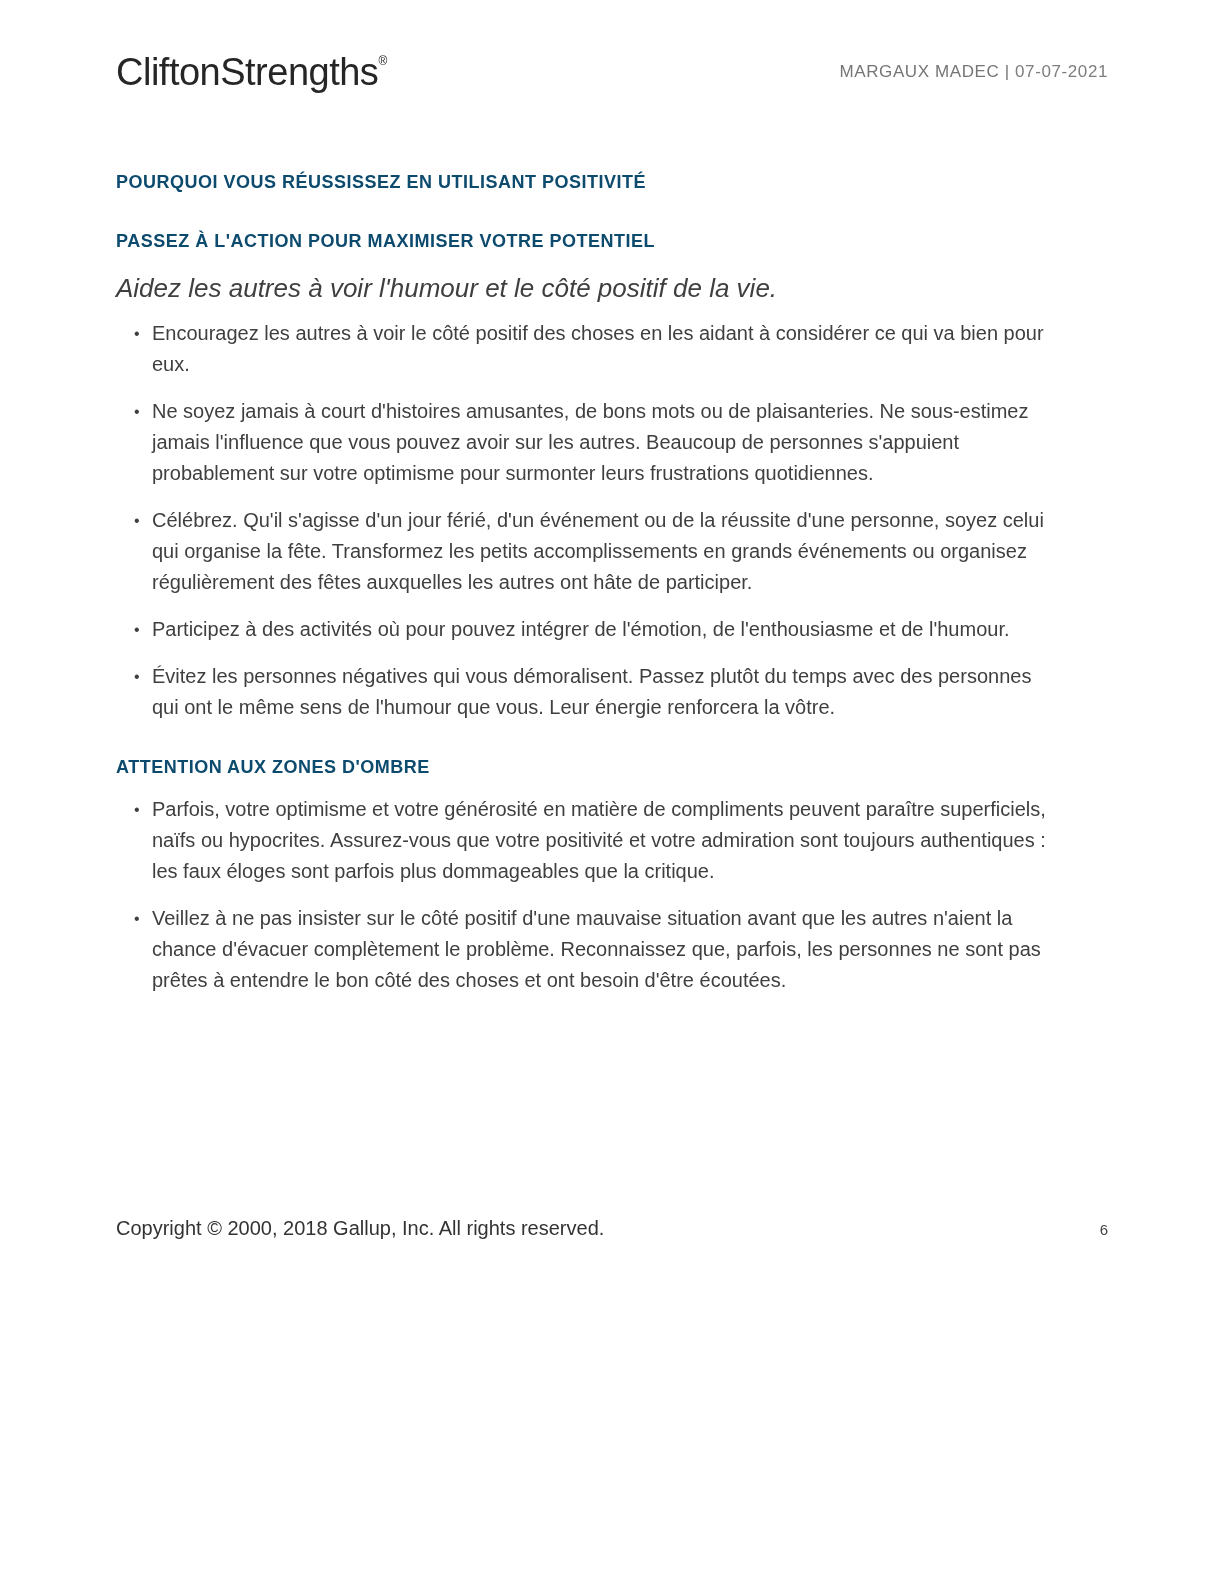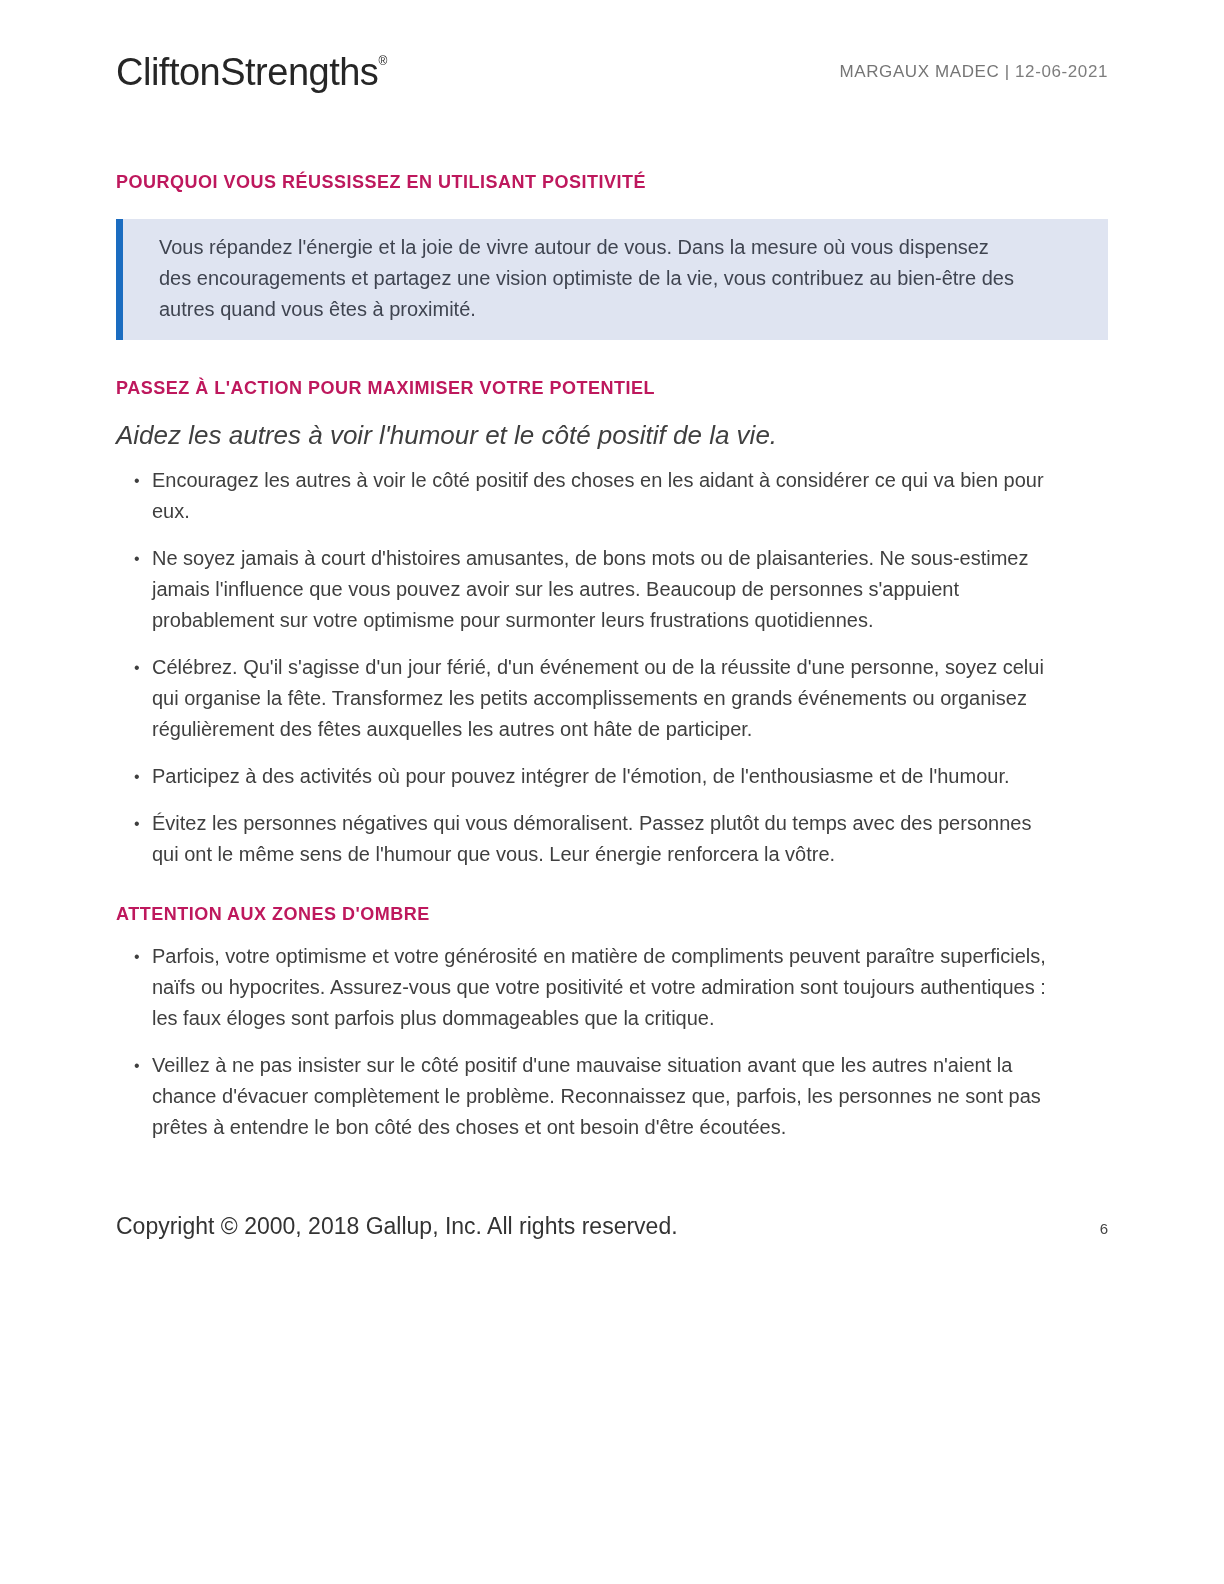--- a/index.html
+++ b/index.html
@@ -52,21 +52,21 @@
   }
   .header-right .date {
     font-weight: 400;
     color: #7d7d7d;
   }
 
   
   .section-heading {
     font-size: 18px;
     font-weight: 700;
-    color: #be185d;
+    color: #0c4a6e;
     letter-spacing: 0.5px;
     margin: 0;
   }
   .heading-why      { margin-top: 72px; }
   .heading-action   { margin-top: 38px; }
   .heading-blind    { margin-top: 34px; }
 
   
   .callout {
     margin-top: 26px;
@@ -118,44 +118,41 @@
   .footer {
     position: absolute;
     left: 116px;
     right: 116px;
     bottom: 44px;
     display: flex;
     justify-content: space-between;
     align-items: baseline;
   }
   .copyright {
-    font-size: 23px;
+    font-size: 20px;
     color: #333333;
   }
   .page-number {
     font-size: 15px;
     color: #444444;
   }
 </style>
 </head>
 <body>
 
 <div class="page">
   <div class="content">
 
     <div class="header">
       <div class="logo"><span>CliftonStrengths</span><span class="reg">®</span></div>
-      <div class="header-right"><span class="person">MARGAUX MADEC |</span><span class="date"> 12-06-2021</span></div>
+      <div class="header-right"><span class="person">MARGAUX MADEC |</span><span class="date"> 07-07-2021</span></div>
     </div>
 
     <h2 class="section-heading heading-why">POURQUOI VOUS RÉUSSISSEZ EN UTILISANT POSITIVITÉ</h2>
 
-    <div class="callout">
-      <p>Vous répandez l'énergie et la joie de vivre autour de vous. Dans la mesure où vous dispensez des encouragements et partagez une vision optimiste de la vie, vous contribuez au bien-être des autres quand vous êtes à proximité.</p>
-    </div>
 
     <h2 class="section-heading heading-action">PASSEZ À L'ACTION POUR MAXIMISER VOTRE POTENTIEL</h2>
 
     <p class="intro">Aidez les autres à voir l'humour et le côté positif de la vie.</p>
 
     <ul class="bullets">
       <li>
         <span class="marker">•</span>
         <span class="li-text">Encouragez les autres à voir le côté positif des choses en les aidant à considérer ce qui va bien pour eux.</span>
       </li>

